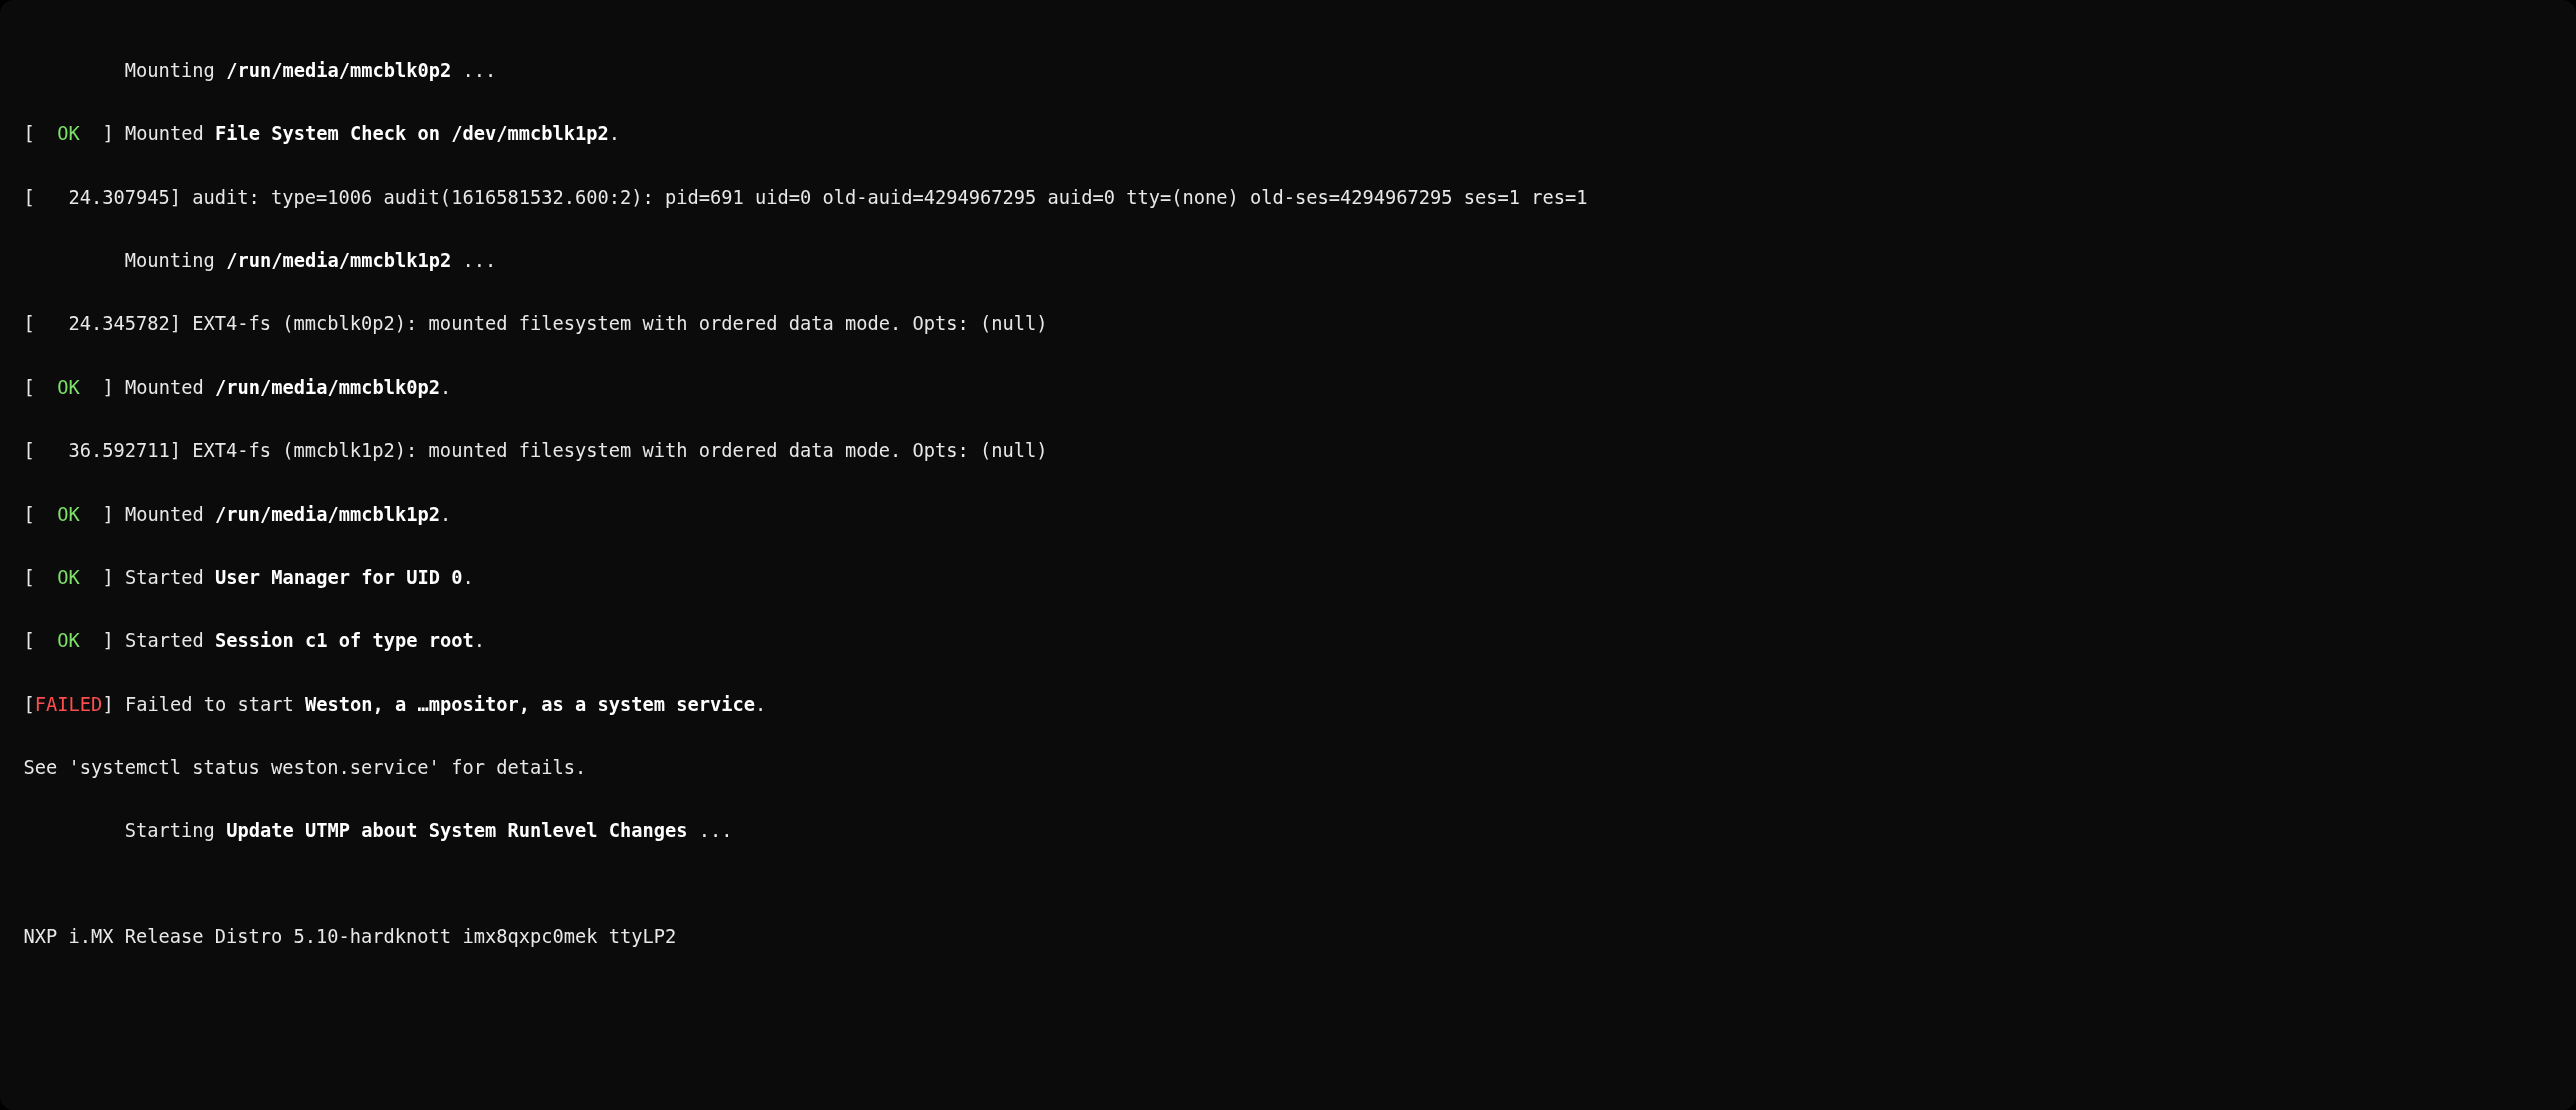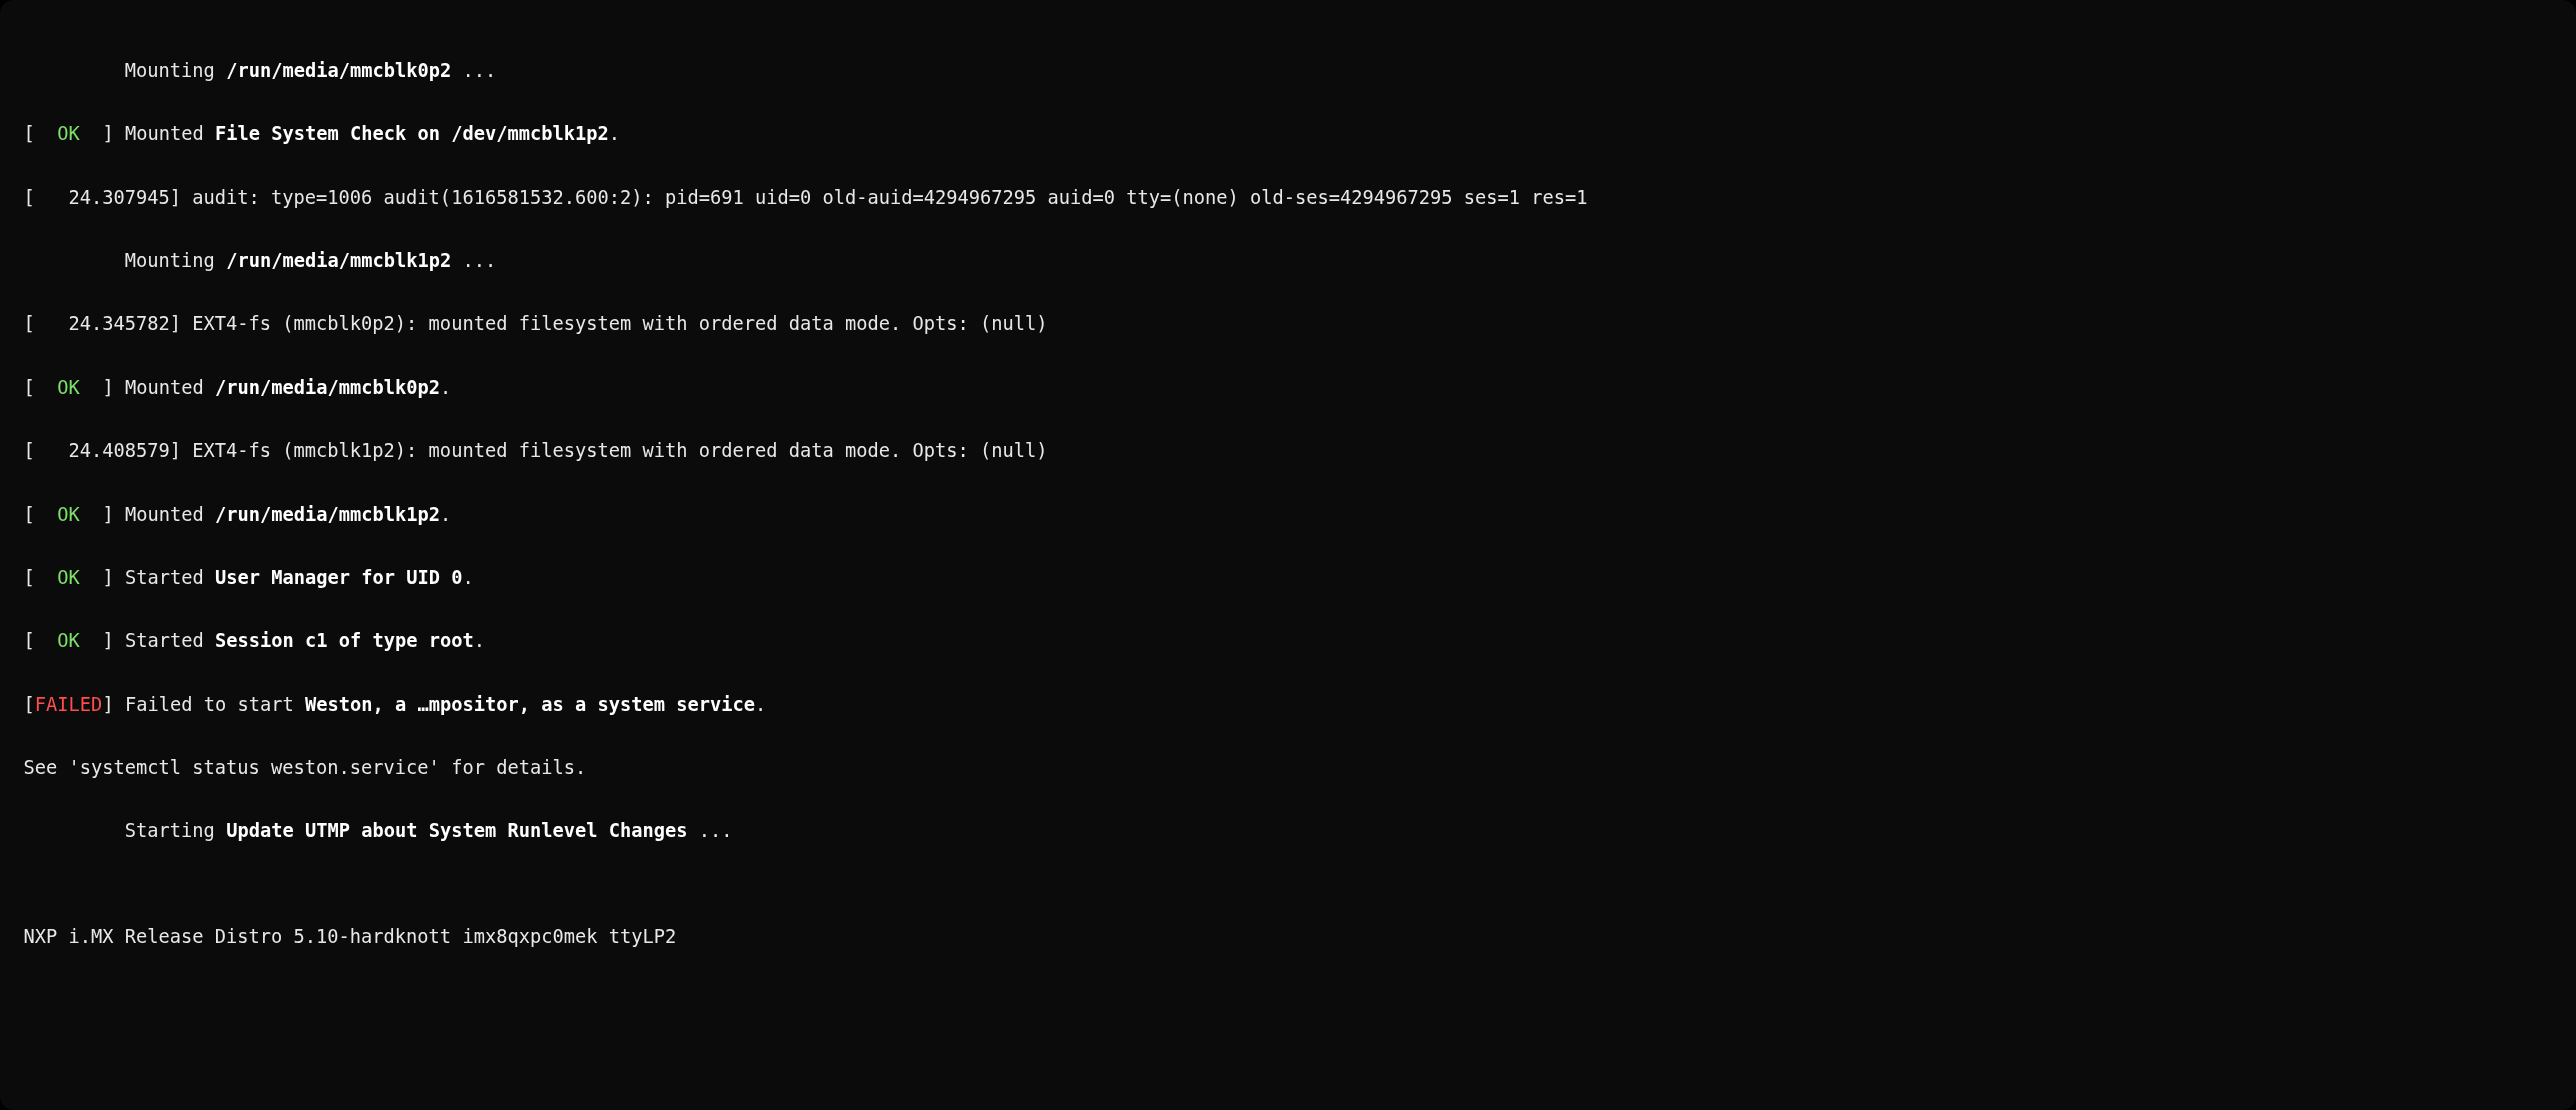--- a/index.html
+++ b/index.html
@@ -30,21 +30,21 @@
 </head>
 <body>
 
 <div class="terminal">
   <span class="line"><span>         </span><span>Mounting </span><span class="bold">/run/media/mmcblk0p2</span><span> ...</span></span>
   <span class="line"><span>[</span><span class="ok">  OK  </span><span>]</span><span> Mounted </span><span class="bold">File System Check on /dev/mmcblk1p2</span><span>.</span></span>
   <span class="line">[   24.307945] audit: type=1006 audit(1616581532.600:2): pid=691 uid=0 old-auid=4294967295 auid=0 tty=(none) old-ses=4294967295 ses=1 res=1</span>
   <span class="line"><span>         </span><span>Mounting </span><span class="bold">/run/media/mmcblk1p2</span><span> ...</span></span>
   <span class="line">[   24.345782] EXT4-fs (mmcblk0p2): mounted filesystem with ordered data mode. Opts: (null)</span>
   <span class="line"><span>[</span><span class="ok">  OK  </span><span>]</span><span> Mounted </span><span class="bold">/run/media/mmcblk0p2</span><span>.</span></span>
-  <span class="line">[   24.408579] EXT4-fs (mmcblk1p2): mounted filesystem with ordered data mode. Opts: (null)</span>
+  <span class="line">[   36.592711] EXT4-fs (mmcblk1p2): mounted filesystem with ordered data mode. Opts: (null)</span>
   <span class="line"><span>[</span><span class="ok">  OK  </span><span>]</span><span> Mounted </span><span class="bold">/run/media/mmcblk1p2</span><span>.</span></span>
   <span class="line"><span>[</span><span class="ok">  OK  </span><span>]</span><span> Started </span><span class="bold">User Manager for UID 0</span><span>.</span></span>
   <span class="line"><span>[</span><span class="ok">  OK  </span><span>]</span><span> Started </span><span class="bold">Session c1 of type root</span><span>.</span></span>
   <span class="line"><span>[</span><span class="fail">FAILED</span><span>]</span><span> Failed to start </span><span class="bold">Weston, a …mpositor, as a system service</span><span>.</span></span>
   <span class="line">See 'systemctl status weston.service' for details.</span>
   <span class="line"><span>         </span><span>Starting </span><span class="bold">Update UTMP about System Runlevel Changes</span><span> ...</span></span>
   <span class="line"></span>
   <span class="line">NXP i.MX Release Distro 5.10-hardknott imx8qxpc0mek ttyLP2</span>
   <span class="line"></span>
   

